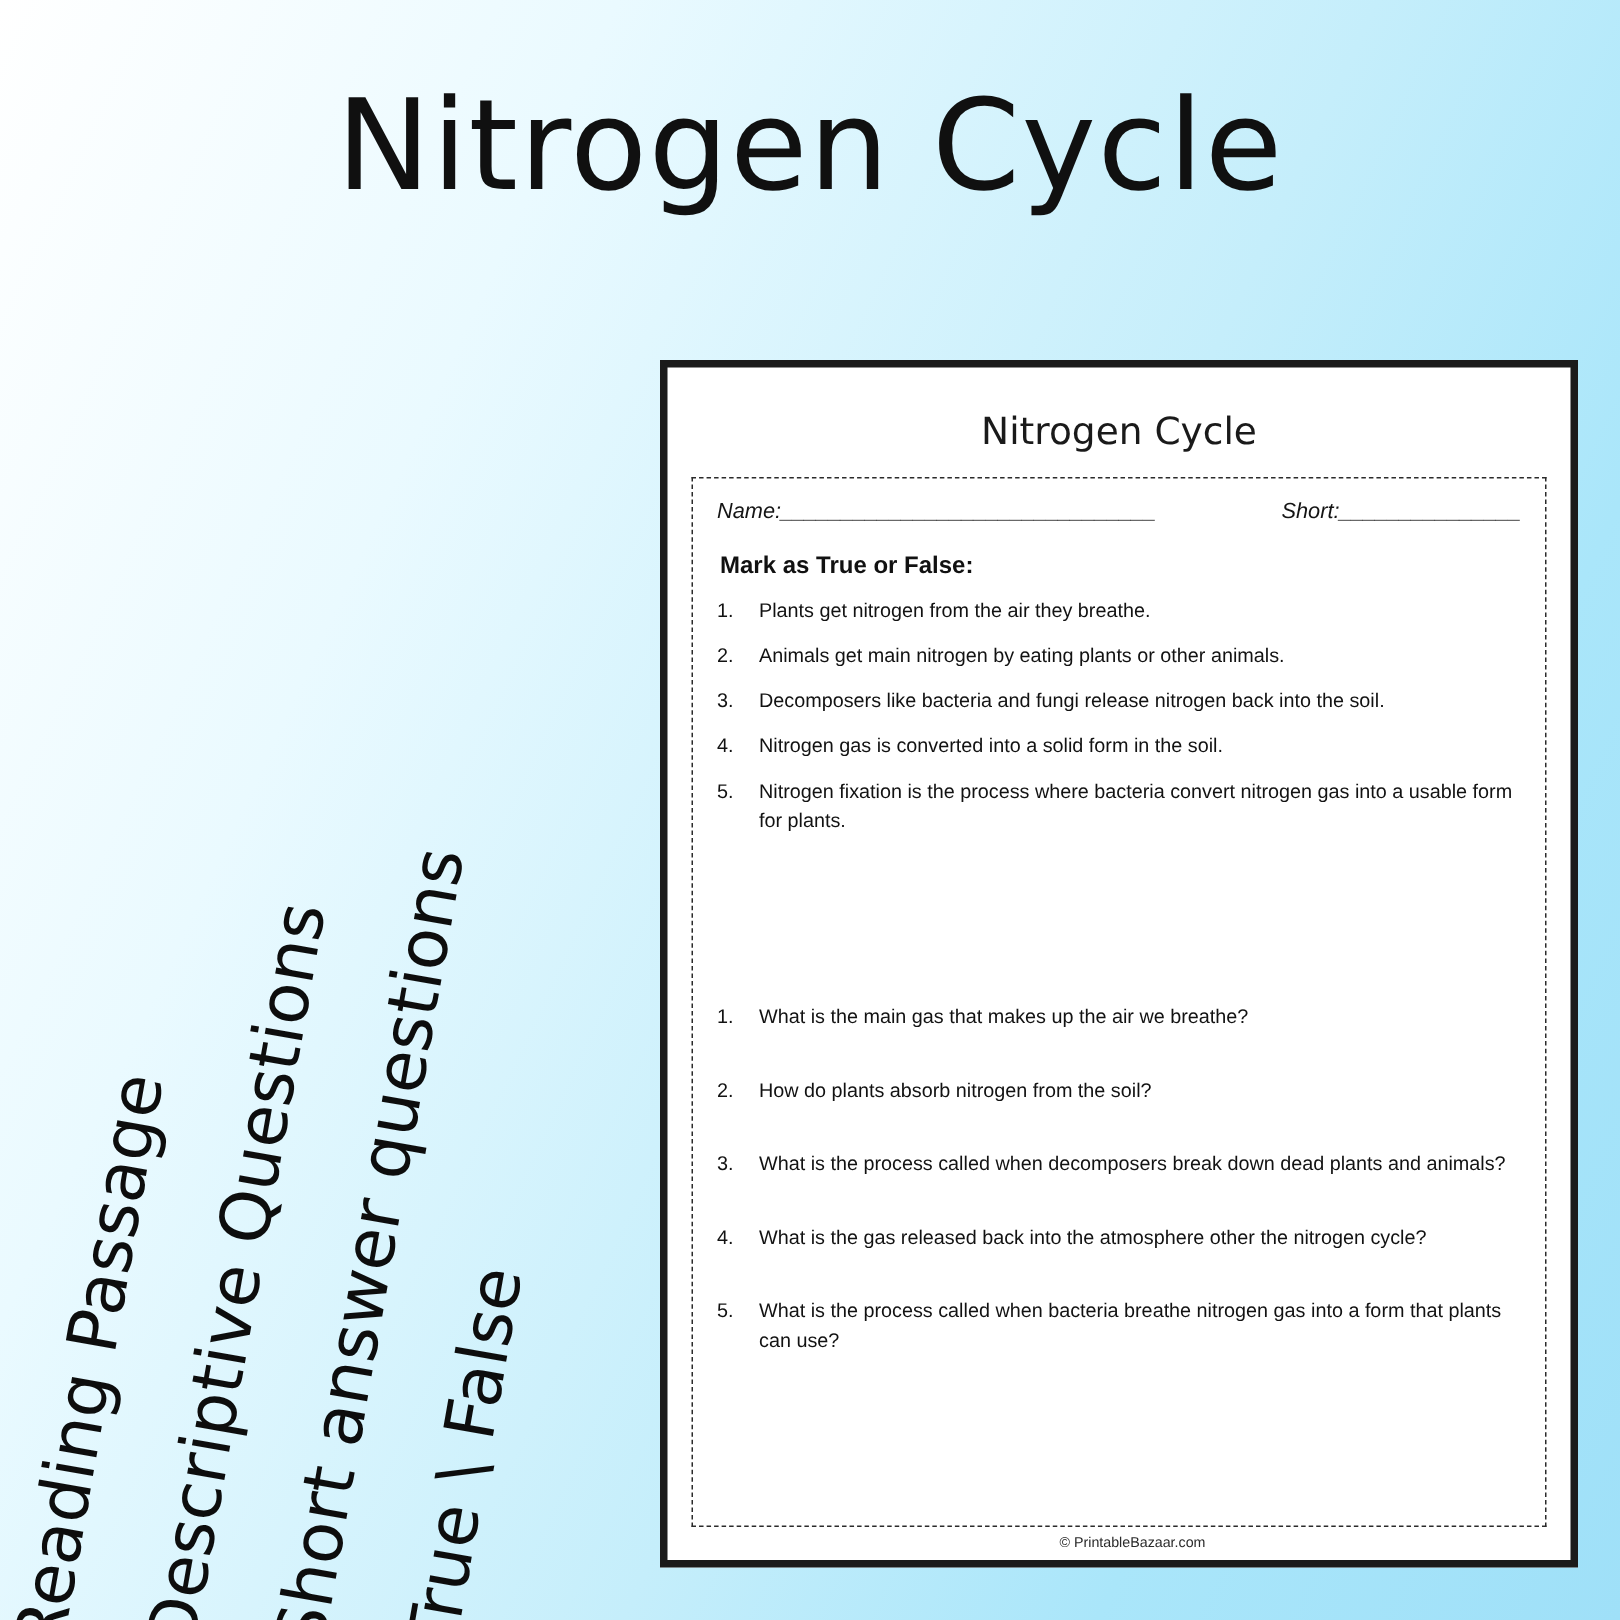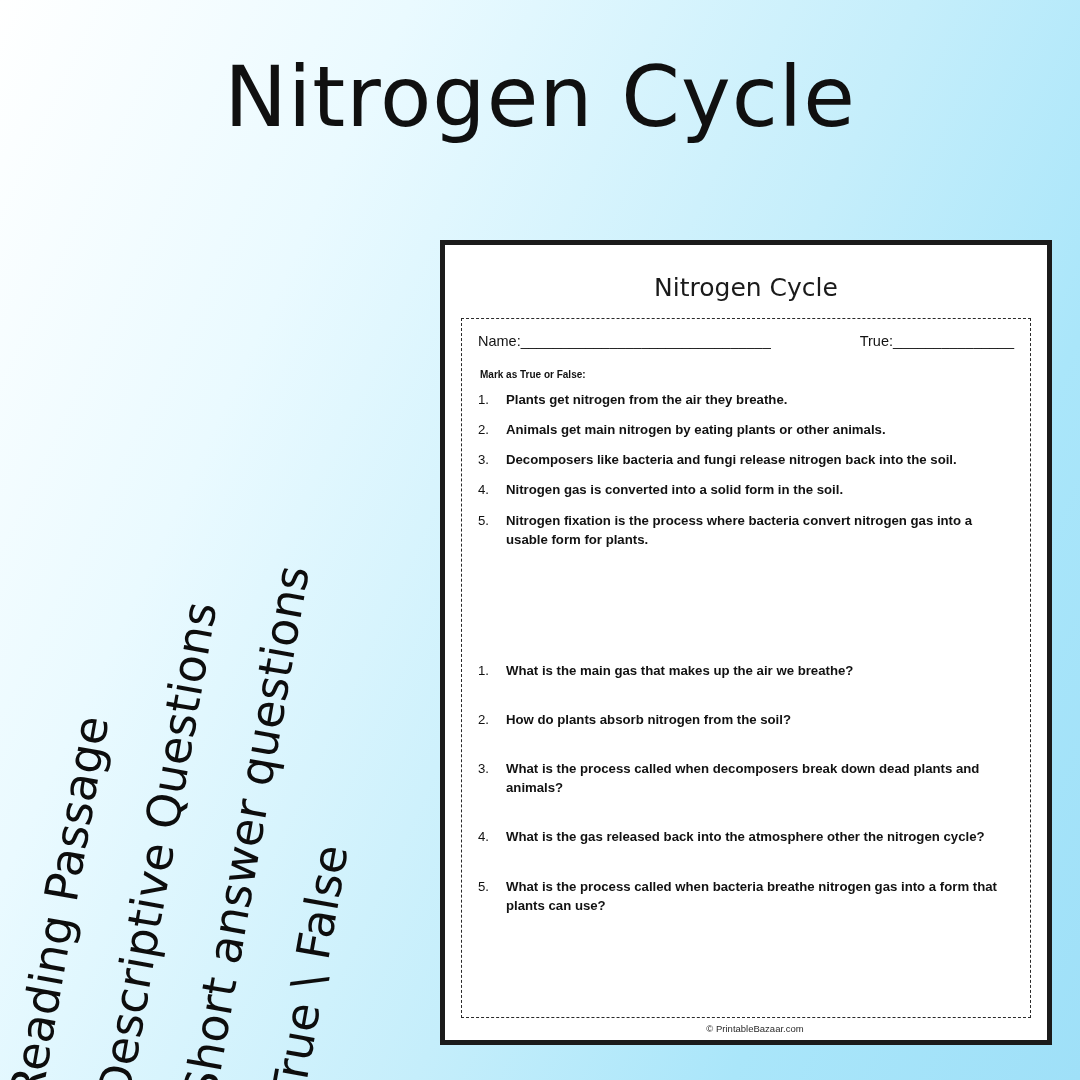--- a/index.html
+++ b/index.html
@@ -74,23 +74,23 @@
     position: relative;
   }
   #name-date-row {
     display: flex;
     justify-content: space-between;
     align-items: baseline;
     font-size: 14.5px;
     color: #141414;
     margin-bottom: 20px;
   }
-  #name-date-row .nd-field { white-space: nowrap; }
+  #name-date-row .nd-field { white-space: nowrap; font-style: italic; }
   .section-heading {
-    font-size: 10px;
+    font-size: 16px;
     font-weight: bold;
     color: #111;
     margin: 6px 0 10px 2px;
   }
   ol.qlist {
     list-style: none;
     margin: 0;
     padding: 0;
   }
   ol.qlist li {
@@ -98,21 +98,21 @@
     font-size: 13.2px;
     color: #121212;
     line-height: 1.45;
     margin-bottom: 11px;
   }
   ol.qlist li .num {
     width: 28px;
     flex: 0 0 28px;
     text-align: left;
   }
-  ol.qlist li .txt { flex: 1 1 auto; font-weight: bold; }
+  ol.qlist li .txt { flex: 1 1 auto; }
 
   #tf-block { margin-bottom: 0; }
   #short-block { margin-top: 112px; }
   #short-block ol.qlist li { margin-bottom: 30px; }
 
   #credit {
     position: absolute;
     left: 18px;
     right: 0;
     bottom: 6px;
@@ -134,21 +134,21 @@
   <div class="vlabel" id="vlabel-truefalse">True \ False</div>
 
   <div id="worksheet-frame">
 
     <div id="worksheet-title">Nitrogen Cycle</div>
 
     <div id="worksheet-inner">
 
       <div id="name-date-row">
         <span class="nd-field">Name:_______________________________</span>
-        <span class="nd-field">True:_______________</span>
+        <span class="nd-field">Short:_______________</span>
       </div>
 
       <div id="tf-block">
         <div class="section-heading">Mark as True or False:</div>
         <ol class="qlist">
           <li>
             <span class="num">1.</span>
             <span class="txt">Plants get nitrogen from the air they breathe.</span>
           </li>
           <li>

